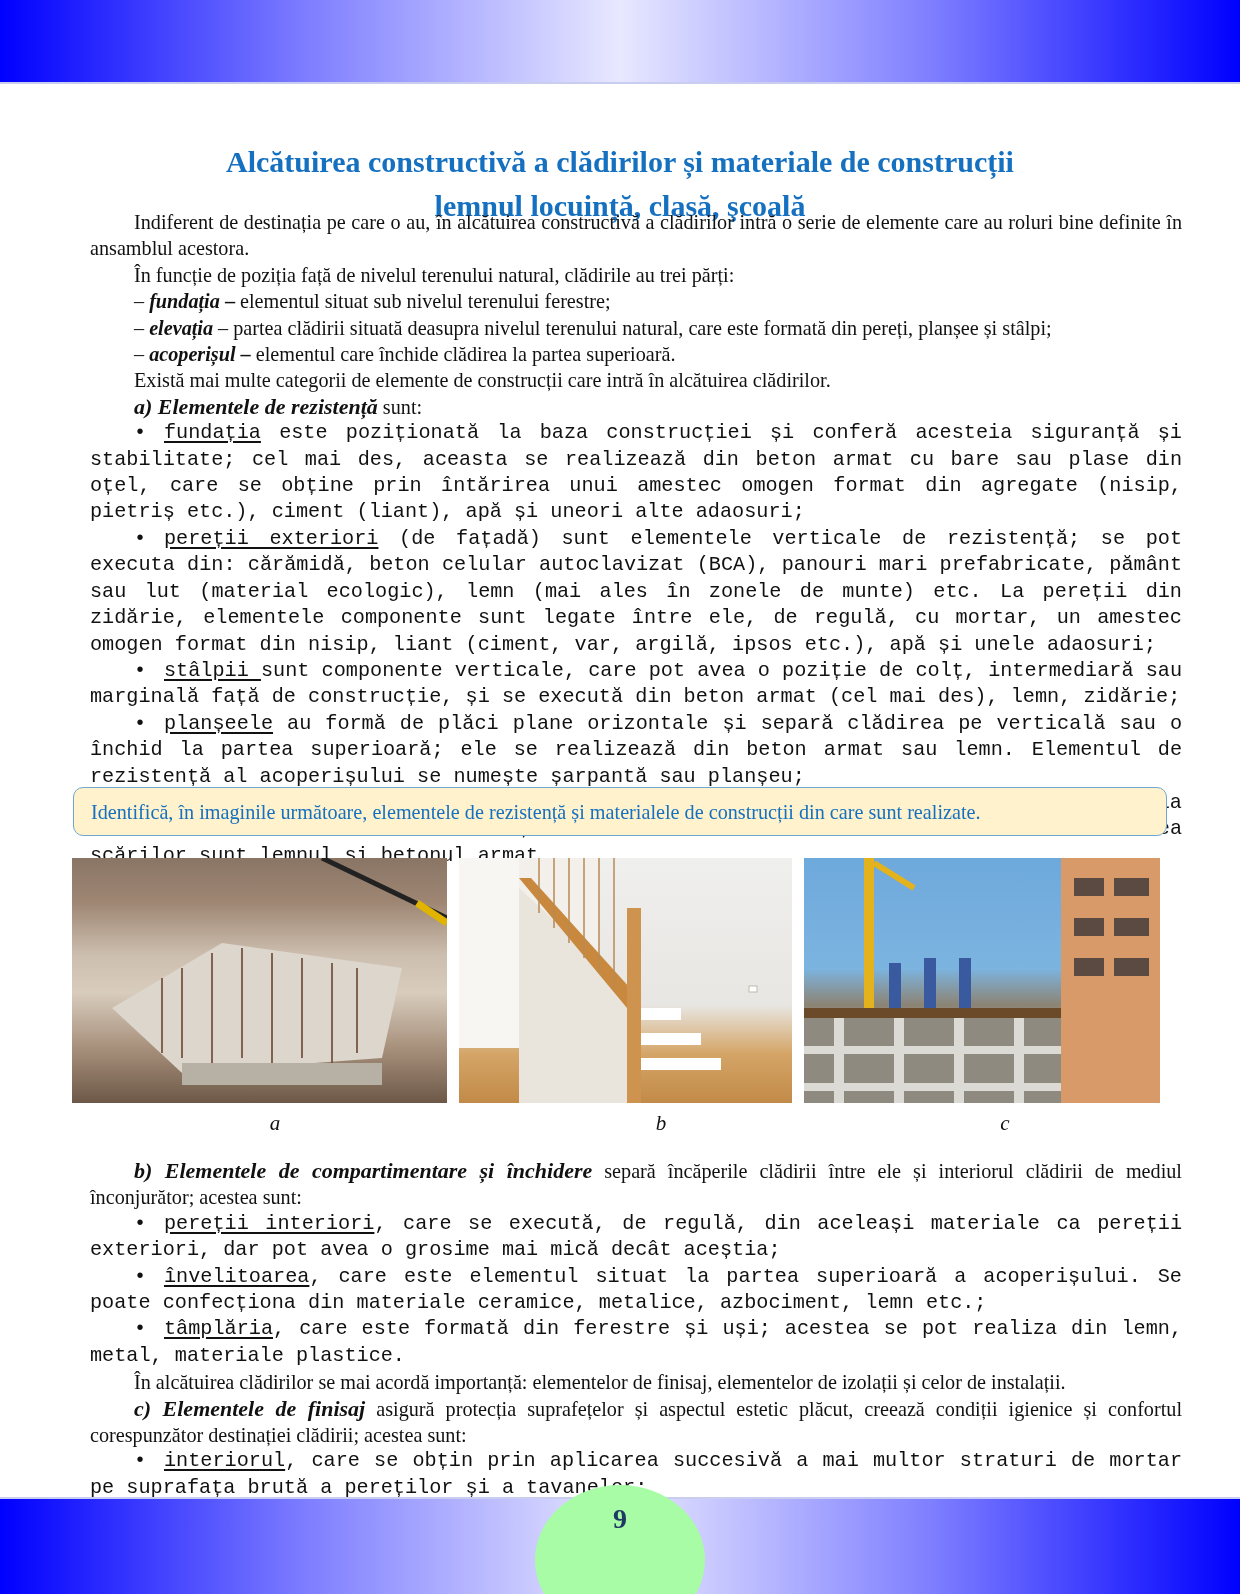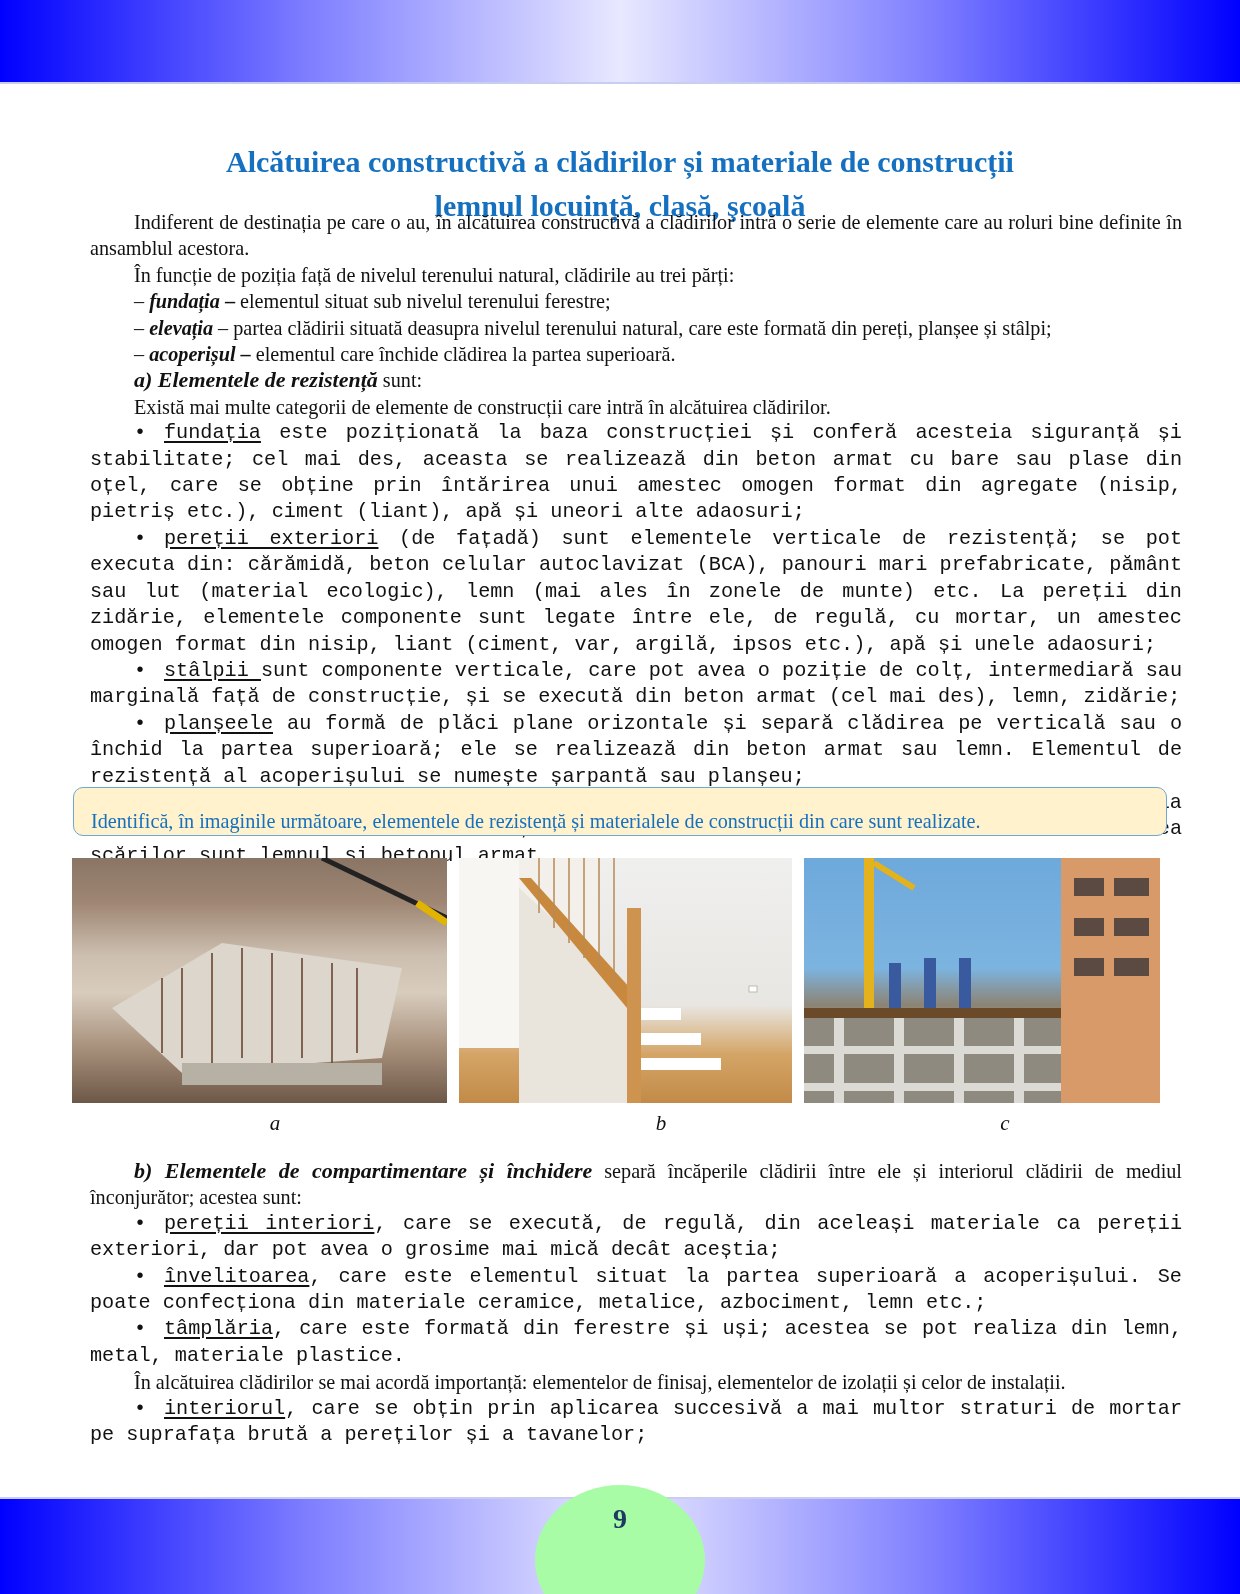--- a/index.html
+++ b/index.html
@@ -41,21 +41,21 @@
   .ind { text-indent: 44px; }
   .bul { text-indent: 44px; font-family: Liberation Mono, monospace; }
   .bul .dot { display: inline-block; width: 30px; text-indent: 0; }
   u { text-decoration: underline; text-underline-offset: 3px; }
   .bi { font-weight: bold; font-style: italic; }
   .head-a { font-size: 22px; }
   .callout {
     position: absolute; left: 73px; top: 787px; width: 1094px; height: 49px;
     box-sizing: border-box; border: 1.5px solid #6fa8cf; border-radius: 10px;
     background: #fff2cc; color: #1570c0; font-size: 20.2px;
-    padding: 22px 0 0 17px;
+    padding: 13px 0 0 17px;
   }
   .photo {
     position: absolute; top: 858px; height: 245px; overflow: hidden;
   }
   .photo-a { left: 72px; width: 375px;
     background:
       linear-gradient(180deg, #8a7565 0%, #9e8673 18%, #cdbfb0 40%, #d8ccbd 55%, #a68f7a 78%, #6d5848 100%);
   }
   .photo-b { left: 459px; width: 333px;
     background: linear-gradient(180deg, #efefee 0%, #e8e6e2 60%, #d4a567 80%, #c28a48 100%);
@@ -76,22 +76,22 @@
   <div>Alcătuirea constructivă a clădirilor și materiale de construcții</div>
   <div>lemnul locuință, clasă, şcoală</div>
 </div>
 
 <div class="text" style="top:209px;">
   <p class="ind">Indiferent de destinația pe care o au, în alcătuirea constructivă a clădirilor intră o serie de elemente care au roluri bine definite în ansamblul acestora.</p>
   <p class="ind">În funcție de poziția față de nivelul terenului natural, clădirile au trei părți:</p>
   <p class="ind"><span>– </span><span class="bi">fundația</span><b> – </b><span>elementul situat sub nivelul terenului ferestre;</span></p>
   <p class="ind"><span>– </span><span class="bi">elevația</span><span> – </span><span>partea clădirii situată deasupra nivelul terenului natural, care este formată din pereți, planșee și stâlpi;</span></p>
   <p class="ind"><span>– </span><span class="bi">acoperișul</span><b> – </b><span>elementul care închide clădirea la partea superioară.</span></p>
+  <p class="ind">Există mai multe categorii de elemente de construcții care intră în alcătuirea clădirilor.</p>
   <p class="ind"><span class="bi head-a">a)  Elementele de rezistență</span><span> sunt:</span></p>
-  <p class="ind">Există mai multe categorii de elemente de construcții care intră în alcătuirea clădirilor.</p>
 
   <p class="bul"><span class="dot">•</span><u>fundația</u><span> este poziționată la baza construcției și conferă acesteia siguranță și stabilitate; cel mai des, aceasta se realizează din beton armat cu bare sau plase din oțel, care se obține prin întărirea unui amestec omogen format din agregate (nisip, pietriș etc.), ciment (liant), apă și uneori alte adaosuri;</span></p>
   <p class="bul"><span class="dot">•</span><u>pereții exteriori</u><span> (de fațadă) sunt elementele verticale de rezistență; se pot executa din: cărămidă, beton celular autoclavizat (BCA), panouri mari prefabricate, pământ sau lut (material ecologic), lemn (mai ales în zonele de munte) etc. La pereții din zidărie, elementele componente sunt legate între ele, de regulă, cu mortar, un amestec omogen format din nisip, liant (ciment, var, argilă, ipsos etc.), apă și unele adaosuri;</span></p>
   <p class="bul"><span class="dot">•</span><u>stâlpii </u><span>sunt componente verticale, care pot avea o poziție de colț, intermediară sau marginală față de construcție, și se execută din beton armat (cel mai des), lemn, zidărie;</span></p>
   <p class="bul"><span class="dot">•</span><u>planșeele</u><span> au formă de plăci plane orizontale și separă clădirea pe verticală sau o închid la partea superioară; ele se realizează din beton armat sau lemn. Elementul de rezistență al acoperișului se numește șarpantă sau planșeu;</span></p>
   <p class="bul"><span class="dot">•</span><u>scările</u><span> asigură comunicarea între interiorul și exteriorul clădirii și circulația verticală între diferite niveluri; materialele utilizate cel mai des la executarea scărilor sunt lemnul și betonul armat.</span></p>
 </div>
 
 <div class="callout">Identifică, în imaginile următoare, elementele de rezistență și materialele de construcții din care sunt realizate.</div>
 
@@ -170,18 +170,19 @@
 <div class="caption" style="left:255px;">a</div>
 <div class="caption" style="left:641px;">b</div>
 <div class="caption" style="left:985px;">c</div>
 
 <div class="text" style="top:1158px;">
   <p class="ind"><span class="bi head-a">b) Elementele de compartimentare și închidere</span><span> separă încăperile clădirii între ele și interiorul clădirii de mediul înconjurător; acestea sunt:</span></p>
   <p class="bul"><span class="dot">•</span><u>pereții interiori</u><span>, care se execută, de regulă, din aceleași materiale ca pereții exteriori, dar pot avea o grosime mai mică decât aceștia;</span></p>
   <p class="bul"><span class="dot">•</span><u>învelitoarea</u><span>, care este elementul situat la partea superioară a acoperișului. Se poate confecționa din materiale ceramice, metalice, azbociment, lemn etc.;</span></p>
   <p class="bul"><span class="dot">•</span><u>tâmplăria</u><span>, care este formată din ferestre și uși; acestea se pot realiza din lemn, metal, materiale plastice.</span></p>
   <p class="ind">În alcătuirea clădirilor se mai acordă importanță: elementelor de finisaj, elementelor de izolații și celor de instalații.</p>
+  <p class="ind"><span class="bi head-a">c) Elementele de finisaj</span><span> asigură protecția suprafețelor și aspectul estetic plăcut, creează condiții igienice și confortul corespunzător destinației clădirii; acestea sunt:</span></p>
   <p class="bul"><span class="dot">•</span><u>interiorul</u><span>, care se obțin prin aplicarea succesivă a mai multor straturi de mortar pe suprafața brută a pereților și a tavanelor;</span></p>
 </div>
 
 <div class="band band-bottom"></div>
 <div class="page-oval"></div>
 <div class="page-num">9</div>
 
 </body></html>

